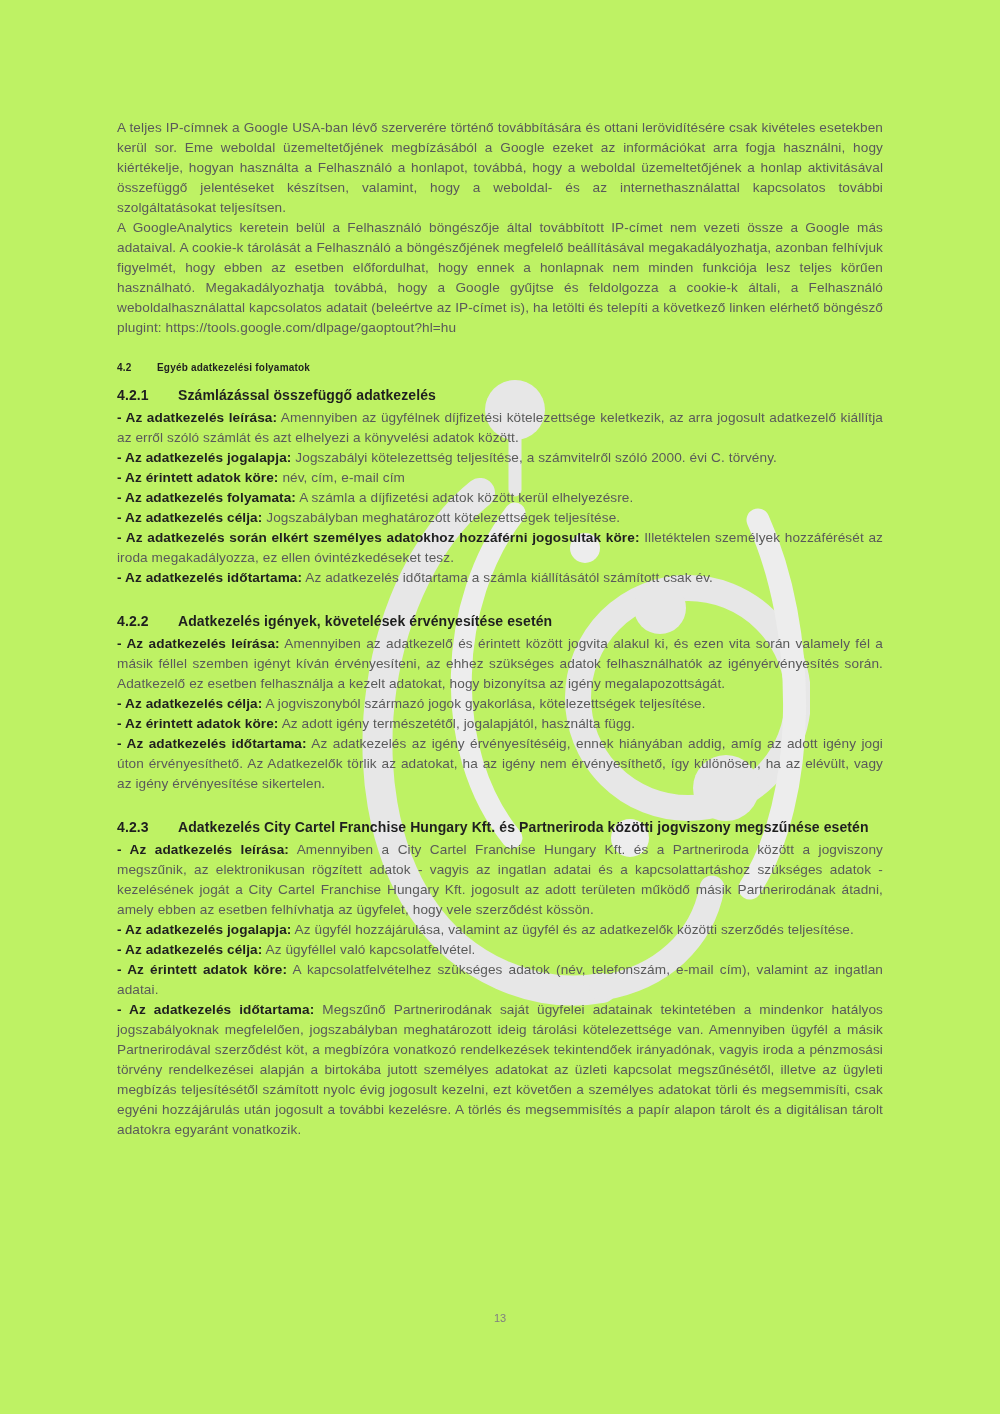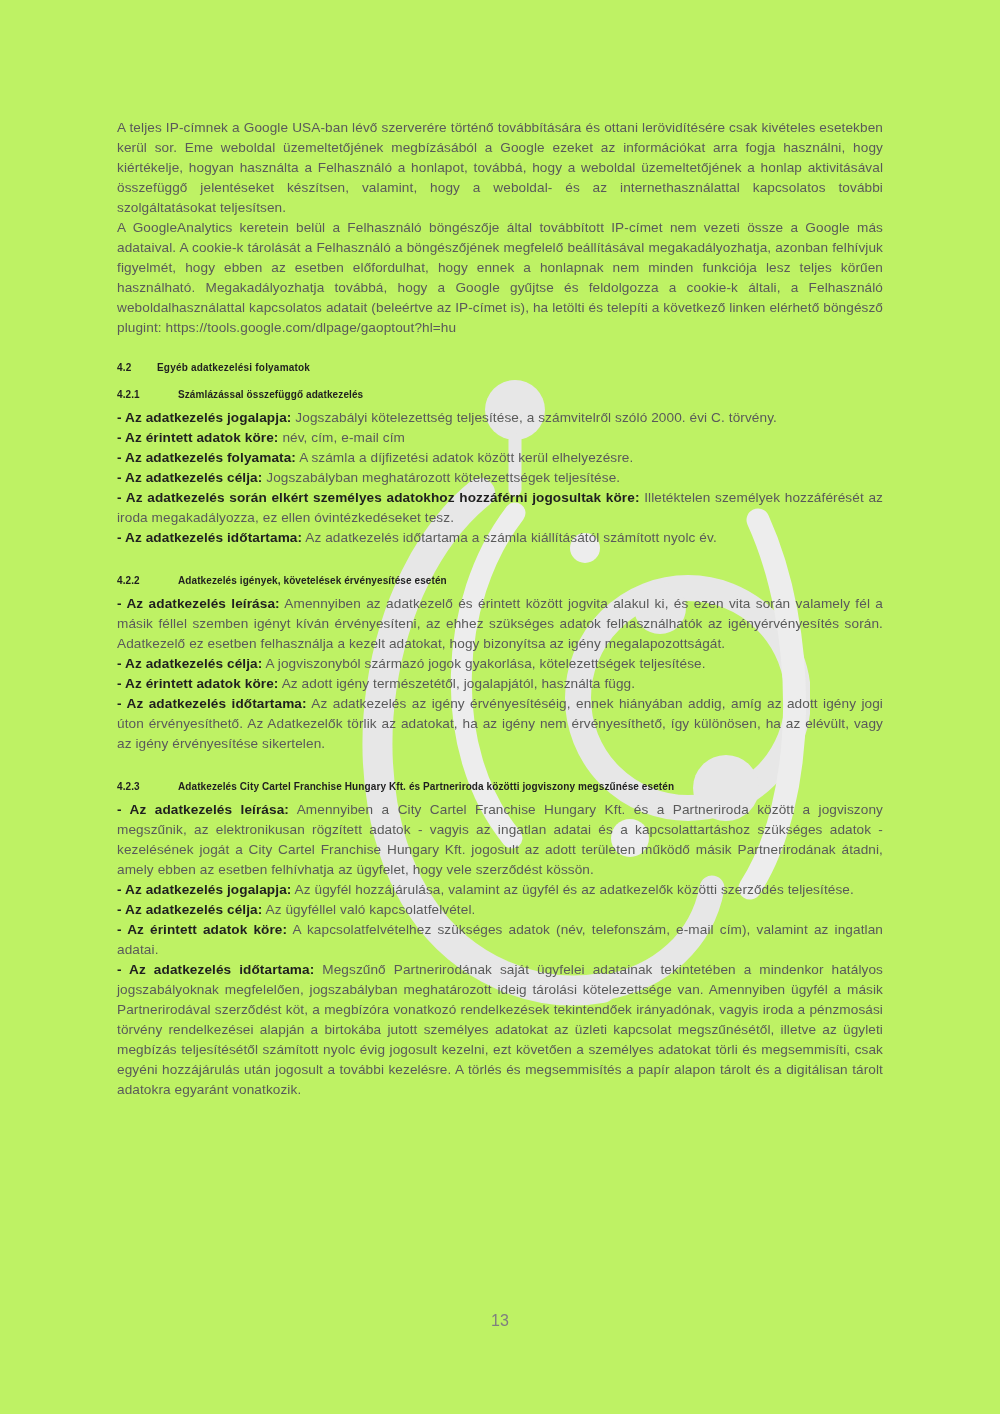--- a/index.html
+++ b/index.html
@@ -48,36 +48,36 @@
     margin-bottom:5px;
     font-size:10px;
     line-height:23px;
     font-weight:700;
     color:#1f1f1f;
     letter-spacing:0.2px;
   }
   .h2 .hnum{display:inline-block;min-width:40px;}
   .h3{
     margin:0 0 2px 0;
-    font-size:10px;
+    font-size:14px;
     line-height:22px;
     font-weight:700;
     color:#1f1f1f;
     letter-spacing:0.1px;
   }
   .h3 .hnum{display:inline-block;min-width:61px;}
   .h3-justify{text-align:justify;}
   .sec-gap{margin-top:22px;}
   .page-number{
     position:absolute;
     top:1312px;
     left:0;
     width:100%;
     text-align:center;
-    font-size:16px;
+    font-size:11px;
     color:#7f7f7f;
     z-index:1;
   }
 </style>
 </head>
 <body>
 
 <div class="page">
 
   <svg class="watermark" viewBox="0 0 480 660" aria-hidden="true">
@@ -99,26 +99,27 @@
   <div class="content">
 
     <p class="body">A teljes IP-címnek a Google USA-ban lévő szerverére történő továbbítására és ottani lerövidítésére csak kivételes esetekben kerül sor. Eme weboldal üzemeltetőjének megbízásából a Google ezeket az információkat arra fogja használni, hogy kiértékelje, hogyan használta a Felhasználó a honlapot, továbbá, hogy a weboldal üzemeltetőjének a honlap aktivitásával összefüggő jelentéseket készítsen, valamint, hogy a weboldal- és az internethasználattal kapcsolatos további szolgáltatásokat teljesítsen.</p>
 
     <p class="body"><span>A GoogleAnalytics keretein belül a Felhasználó böngészője által továbbított IP-címet nem vezeti össze a Google más adataival. A cookie-k tárolását a Felhasználó a böngészőjének megfelelő beállításával megakadályozhatja, azonban felhívjuk figyelmét, hogy ebben az esetben előfordulhat, hogy ennek a honlapnak nem minden funkciója lesz teljes körűen használható. Megakadályozhatja továbbá, hogy a Google gyűjtse és feldolgozza a cookie-k általi, a Felhasználó weboldalhasználattal kapcsolatos adatait (beleértve az IP-címet is), ha letölti és telepíti a következő linken elérhető böngésző plugint:</span> <a class="url">https://tools.google.com/dlpage/gaoptout?hl=hu</a></p>
 
     <div class="h2"><span class="hnum">4.2</span><span>Egyéb adatkezelési folyamatok</span></div>
 
     <div class="h3"><span class="hnum">4.2.1</span><span>Számlázással összefüggő adatkezelés</span></div>
 
+    <p class="body"><strong>- Az adatkezelés leírása:</strong> <span>Amennyiben az ügyfélnek díjfizetési kötelezettsége keletkezik, az arra jogosult adatkezelő kiállítja az erről szóló számlát és azt elhelyezi a könyvelési adatok között.</span></p>
     <p class="body"><strong>- Az adatkezelés jogalapja:</strong> <span>Jogszabályi kötelezettség teljesítése, a számvitelről szóló 2000. évi C. törvény.</span></p>
     <p class="body"><strong>- Az érintett adatok köre:</strong> <span>név, cím, e-mail cím</span></p>
     <p class="body"><strong>- Az adatkezelés folyamata:</strong> <span>A számla a díjfizetési adatok között kerül elhelyezésre.</span></p>
     <p class="body"><strong>- Az adatkezelés célja:</strong> <span>Jogszabályban meghatározott kötelezettségek teljesítése.</span></p>
     <p class="body"><strong>- Az adatkezelés során elkért személyes adatokhoz hozzáférni jogosultak köre:</strong> <span>Illetéktelen személyek hozzáférését az iroda megakadályozza, ez ellen óvintézkedéseket tesz.</span></p>
-    <p class="body"><strong>- Az adatkezelés időtartama:</strong> <span>Az adatkezelés időtartama a számla kiállításától számított nyolc év.</span></p>
+    <p class="body"><strong>- Az adatkezelés időtartama:</strong> <span>Az adatkezelés időtartama a számla kiállításától számított csak év.</span></p>
 
     <div class="h3 sec-gap"><span class="hnum">4.2.2</span><span>Adatkezelés igények, követelések érvényesítése esetén</span></div>
 
     <p class="body"><strong>- Az adatkezelés leírása:</strong> <span>Amennyiben az adatkezelő és érintett között jogvita alakul ki, és ezen vita során valamely fél a másik féllel szemben igényt kíván érvényesíteni, az ehhez szükséges adatok felhasználhatók az igényérvényesítés során. Adatkezelő ez esetben felhasználja a kezelt adatokat, hogy bizonyítsa az igény megalapozottságát.</span></p>
     <p class="body"><strong>- Az adatkezelés célja:</strong> <span>A jogviszonyból származó jogok gyakorlása, kötelezettségek teljesítése.</span></p>
     <p class="body"><strong>- Az érintett adatok köre:</strong> <span>Az adott igény természetétől, jogalapjától, használta függ.</span></p>
     <p class="body"><strong>- Az adatkezelés időtartama:</strong> <span>Az adatkezelés az igény érvényesítéséig, ennek hiányában addig, amíg az adott igény jogi úton érvényesíthető. Az Adatkezelők törlik az adatokat, ha az igény nem érvényesíthető, így különösen, ha az elévült, vagy az igény érvényesítése sikertelen.</span></p>
 
     <div class="h3 h3-justify sec-gap"><span class="hnum">4.2.3</span><span>Adatkezelés City Cartel Franchise Hungary Kft. és Partneriroda közötti jogviszony megszűnése esetén</span></div>
 

